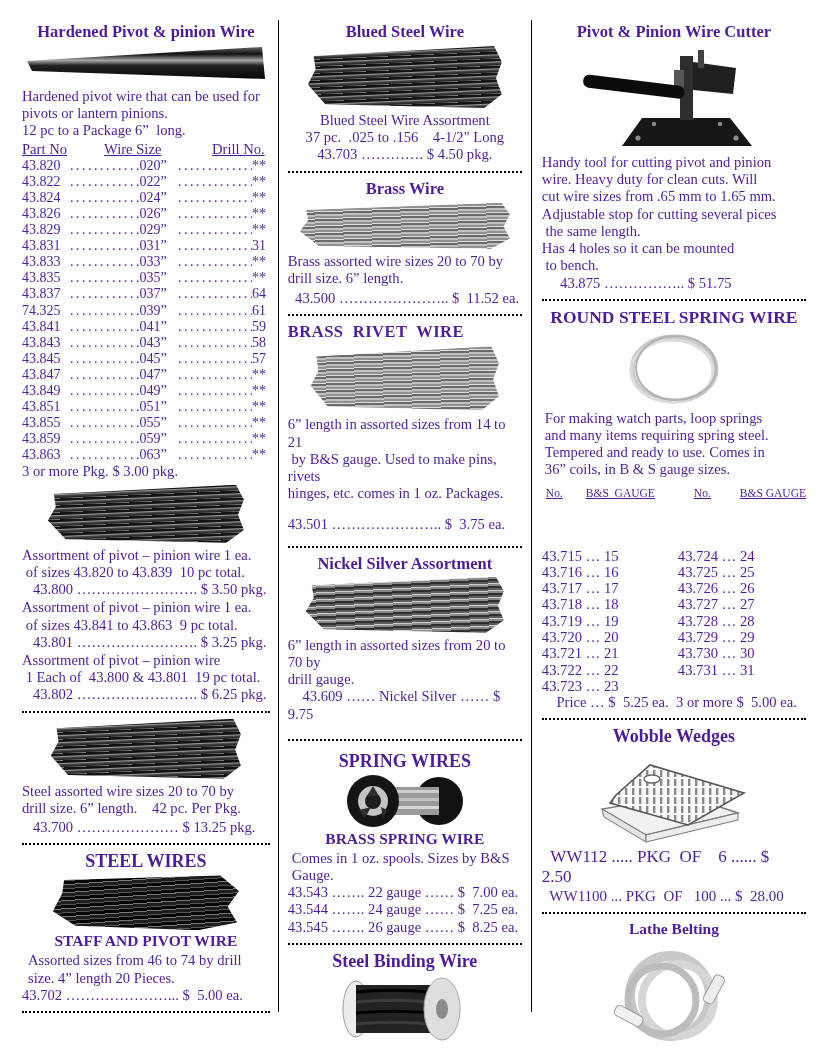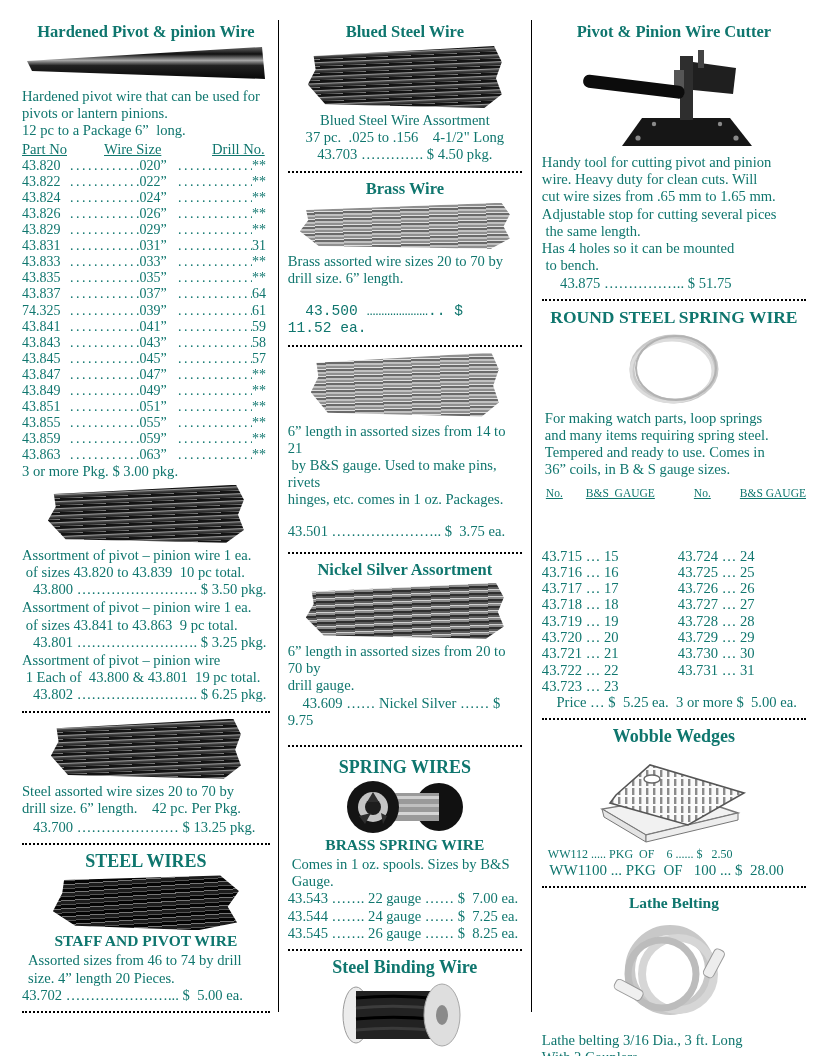--- a/index.html
+++ b/index.html
@@ -1,18 +1,18 @@
 <!DOCTYPE html>
 <html><head>
 <meta charset="utf-8">
 <style>
   html,body { margin:0; padding:0; background:#fff; }
   .page {
     position:relative; width:816px; height:1056px; background:#ffffff;
-    font-family:"Liberation Serif", serif; color:#0f766e; overflow:hidden;
+    font-family:"Liberation Serif", serif; color:#4c1d95; overflow:hidden;
   }
   .columns { display:flex; box-sizing:border-box; padding:20px 6px 0 16px; height:1012px; }
   .col { box-sizing:border-box; }
   .col.left  { width:266px; padding:0 8px 0 6px; }
   .col.mid   { width:258px; border-left:1.5px solid #000; border-right:1.5px solid #000; padding:0 9px; }
   .col.right { flex:1; padding:0 4px 0 10px; }
 
   .h-md { font-size:16.5px; font-weight:bold; text-align:center; margin:2px 0 3px; white-space:pre-wrap; }
   .h-lg { font-size:18px;  font-weight:bold; text-align:center; margin:4px 0 2px; white-space:pre-wrap; }
   .h-sub { font-size:15.5px; font-weight:bold; text-align:center; margin:2px 0 2px; white-space:pre-wrap; }
@@ -284,24 +284,25 @@
       <p class="txt center">43.703 …………. $ 4.50 pkg.</p>
 
       <div class="dotsep"></div>
 
       <div class="h-md">Brass Wire</div>
       <div class="imgwrap">
         <div class="bundle brass" style="width:210px;height:46px;"></div>
       </div>
       <p class="txt">Brass assorted wire sizes 20 to 70 by
 drill size. 6” length.</p>
-      <p class="txt" style="margin-top:16px;font-family:Liberation Mono, monospace;">  43.500 ………………….. $  11.52 ea.</p>
-
-      <div class="dotsep"></div>
-
+      <p class="txt" style="margin-top:3px;">  43.500 ………………….. $  11.52 ea.</p>
+
+      <div class="dotsep"></div>
+
+      <div class="h-md h-left">BRASS  RIVET  WIRE</div>
       <div class="imgwrap">
         <div class="bundle brass" style="width:188px;height:64px;"></div>
       </div>
       <p class="txt" style="margin-top:6px;">6” length in assorted sizes from 14 to 21
  by B&amp;S gauge. Used to make pins, rivets
 hinges, etc. comes in 1 oz. Packages.</p>
       <p class="txt" style="margin-top:14px;">43.501 ………………….. $  3.75 ea.</p>
 
       <div class="dotsep" style="margin-top:12px;"></div>
 
@@ -436,21 +437,21 @@
           <polygon points="14,58 58,84 150,62 96,44" fill="#f1f1f1" stroke="#777" stroke-width="1.4"></polygon>
           <polygon points="14,58 58,84 58,91 16,66" fill="#e4e4e4" stroke="#777" stroke-width="1"></polygon>
           <polygon points="58,84 150,62 150,69 58,91" fill="#ededed" stroke="#777" stroke-width="1"></polygon>
           <polygon points="28,44 62,14 156,42 100,74 22,52" fill="url(#hatch)" stroke="#555" stroke-width="1.6"></polygon>
           <ellipse cx="64" cy="28" rx="8" ry="4" fill="#fff" stroke="#666" stroke-width="1.4"></ellipse>
         </svg>
       </div>
 
       <div>
 
-      <p class="txt" style="font-size:12px;">  WW112 ..... PKG  OF    6 ...... $   2.50</p>
+      <p class="txt" style="font-size:17px;">  WW112 ..... PKG  OF    6 ...... $   2.50</p>
           <p class="txt" style="font-size:15px;">  WW1100 ... PKG  OF   100 ... $  28.00</p>
         </div>
 
       <div class="dotsep"></div>
 
       <div class="h-sub">Lathe Belting</div>
 
       <div class="imgwrap">
         <svg width="136" height="112" viewBox="0 0 136 112">
           <g fill="none">

